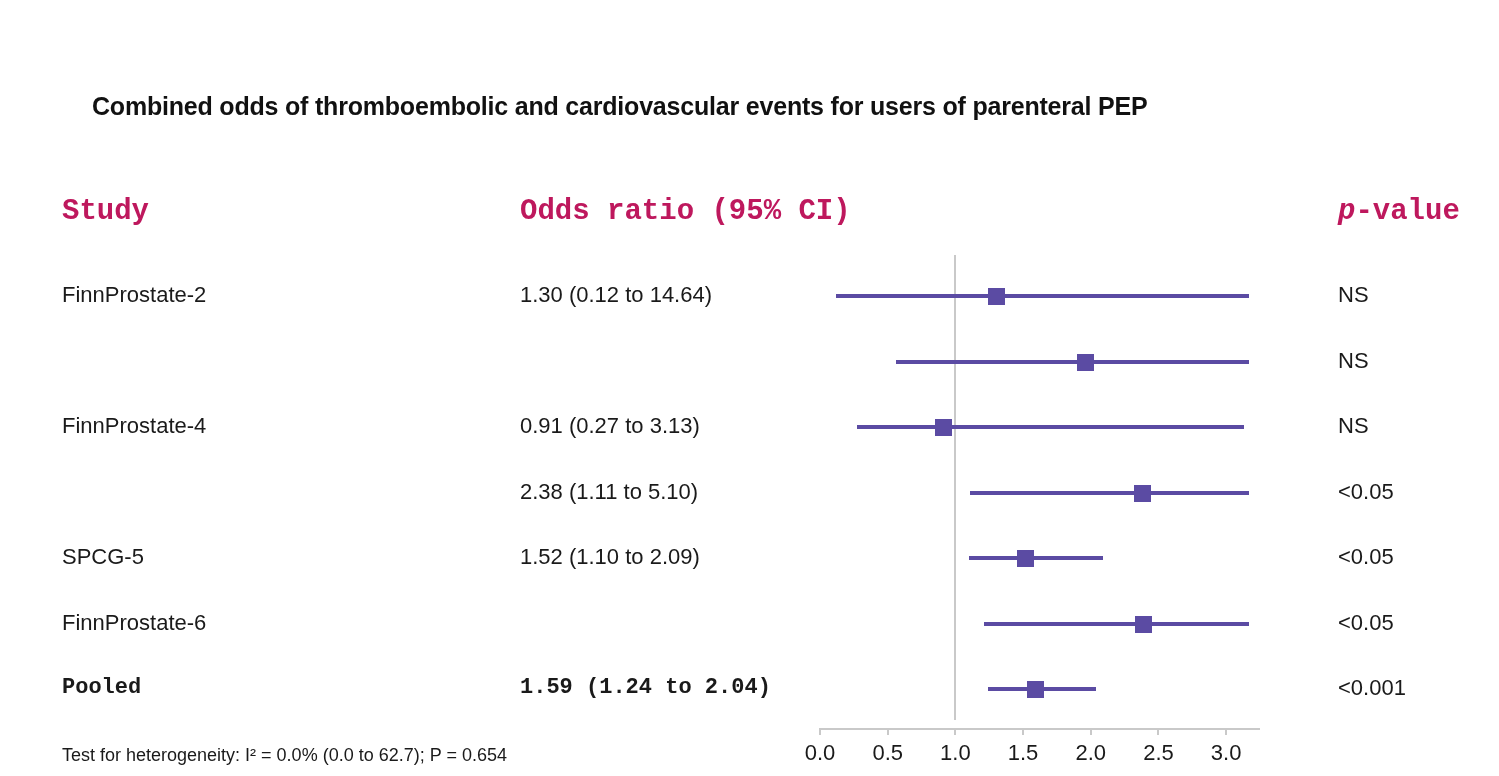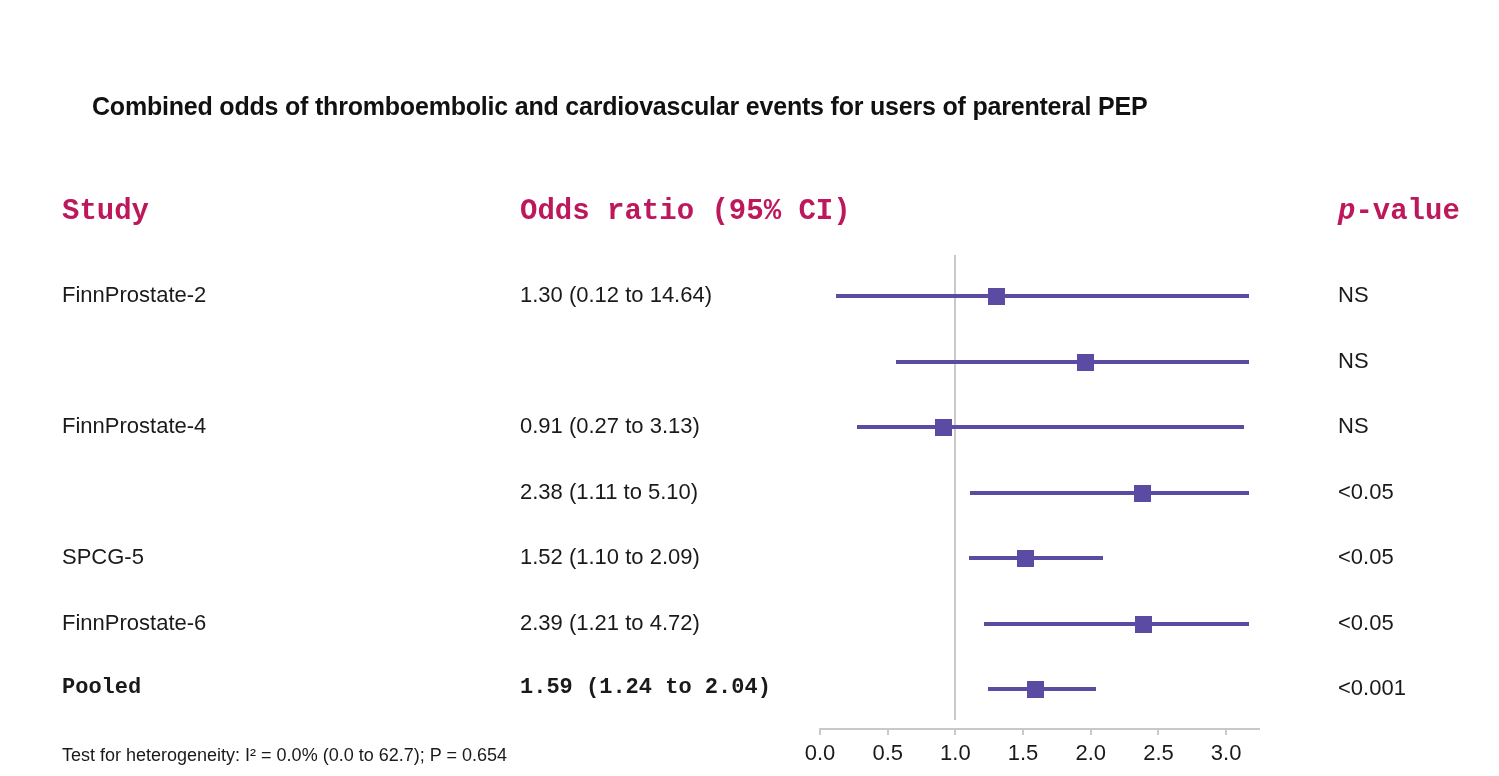--- a/index.html
+++ b/index.html
@@ -206,18 +206,17 @@
     <div class="row-p" style="top: 307.5px;">NS</div>
     <div class="row-label" style="top: 373px;">FinnProstate-4</div>
     <div class="row-or" style="top: 373px;">0.91 (0.27 to 3.13)</div>
     <div class="row-p" style="top: 373px;">NS</div>
     <div class="row-or" style="top: 438.5px;">2.38 (1.11 to 5.10)</div>
     <div class="row-p" style="top: 438.5px;">&lt;0.05</div>
     <div class="row-label" style="top: 504px;">SPCG-5</div>
     <div class="row-or" style="top: 504px;">1.52 (1.10 to 2.09)</div>
     <div class="row-p" style="top: 504px;">&lt;0.05</div>
     <div class="row-label" style="top: 569.5px;">FinnProstate-6</div>
-    <div class="row-or" style="top: 569.5px;">2.39 (1.21 to 4.72)</div>
     <div class="row-p" style="top: 569.5px;">&lt;0.05</div>
     <div class="row-label row-bold" style="top: 635px;">Pooled</div>
     <div class="row-or row-bold" style="top: 635px; text-align: center;">1.59 (1.24 to 2.04)</div>
     <div class="row-p" style="top: 635px;">&lt;0.001</div>
   </div>
 
 </body></html>

